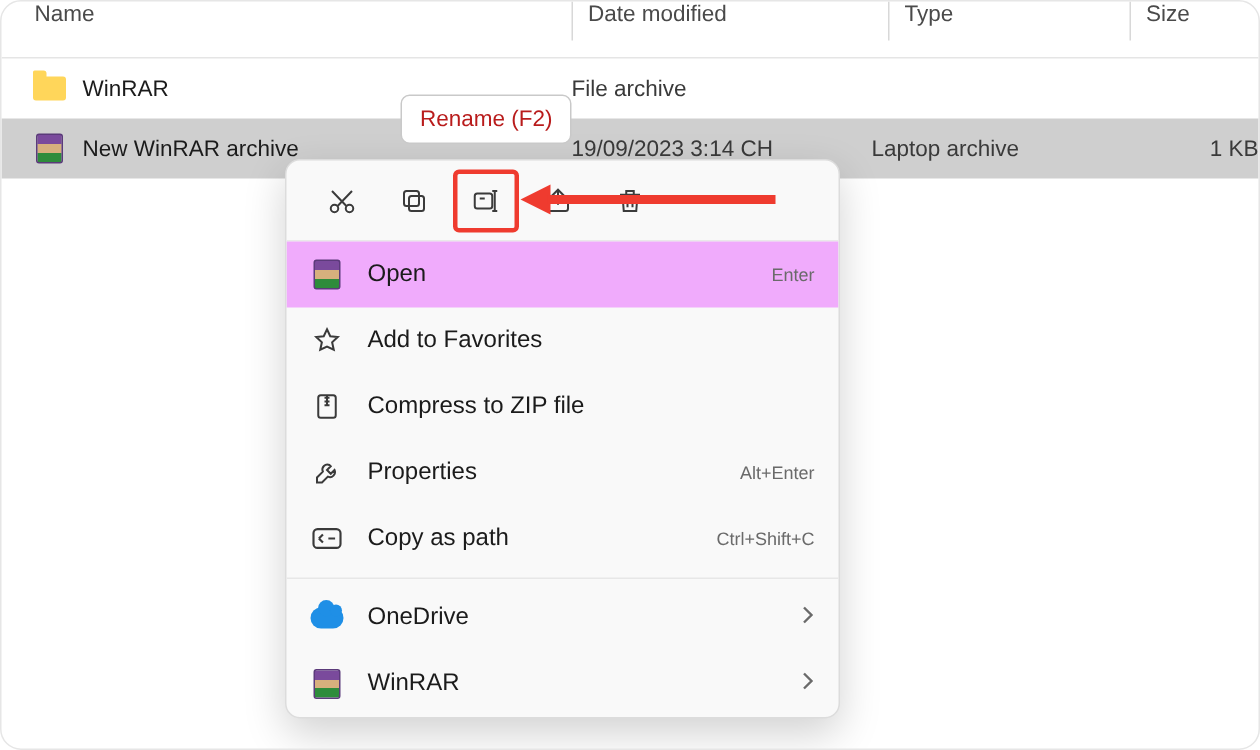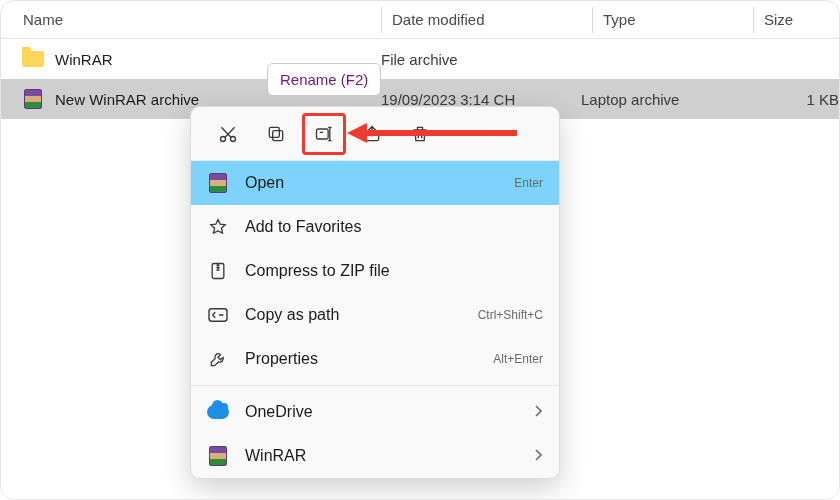--- a/index.html
+++ b/index.html
@@ -1,45 +1,45 @@
 <!DOCTYPE html>
 <html><head>
 <meta charset="utf-8">
 <style>
   *{box-sizing:border-box;margin:0;padding:0;font-family:"Segoe UI",Arial,sans-serif}
   body{width:840px;height:500px;overflow:hidden;background:#fff;position:relative;font-size:15px;color:#1b1b1b;border-radius:14px;border:1px solid #e6e6e6}
-  .hdr{display:flex;height:38px;border-bottom:1px solid #e5e5e5;align-items:center;color:#4a4a4a;font-size:15px}
+  .hdr{display:flex;height:38px;border-bottom:1px solid #e5e5e5;align-items:flex-start;color:#4a4a4a;font-size:15px}
   .col-name{padding-left:22px;width:380px}
   .col-date{width:200px}
   .col-type{width:150px}
   .col-size{flex:1}
   .divider{width:1px;height:26px;background:#d8d8d8;margin-right:10px}
   .rows{}
   .row{display:flex;height:40px;align-items:center;font-size:15px}
   .row.sel{background:#cfcfcf}
   .ic{width:24px;height:22px;margin:0 10px 0 20px;display:flex;align-items:center;justify-content:center}
   .rname{width:326px}
   .rdate{width:200px;color:#3a3a3a}
   .rtype{width:150px;color:#3a3a3a}
   .rsize{flex:1;color:#3a3a3a;text-align:right;}
   
   .folder{width:22px;height:16px;background:#ffd65a;border-radius:1px 2px 2px 2px;position:relative}
   .folder:before{content:"";position:absolute;top:-4px;left:0;width:9px;height:5px;background:#ffd65a;border-radius:1px 2px 0 0}
   
   .rar{width:18px;height:20px;background:linear-gradient(#7a4a9c 0 35%,#d7b07d 35% 65%,#2e8c3b 65% 100%);border:1px solid #5b3a7a;border-radius:2px}
   
-  .tooltip{position:absolute;left:266px;top:62px;background:#fff;border:1px solid #c9c9c9;border-radius:6px;padding:7px 12px;font-size:15px;color:#701a75;z-index:5}
+  .tooltip{position:absolute;left:266px;top:62px;background:#fff;border:1px solid #c9c9c9;border-radius:6px;padding:7px 12px;font-size:15px;color:#b91c1c;z-index:5}
   
   .menu{position:absolute;left:189px;top:105px;width:370px;background:#f9f9f9;border:1px solid #dcdcdc;border-radius:10px;box-shadow:0 10px 28px rgba(0,0,0,0.18);z-index:4;overflow:hidden}
   .icon-row{display:flex;align-items:center;height:54px;border-bottom:1px solid #e9e9e9;padding-left:16px;gap:6px}
   .ibtn{width:42px;height:40px;display:flex;align-items:center;justify-content:center;border-radius:4px;color:#3b3b3b}
   .ibtn svg{stroke:#3b3b3b;fill:none;stroke-width:1.6}
   .hl{outline:3px solid #ef3b2f;outline-offset:-2px;border-radius:3px}
   .mitem{display:flex;align-items:center;height:44px;padding:0 16px 0 14px}
-  .mitem.hover{background:#7dd3fc}
+  .mitem.hover{background:#f0abfc}
   .mitem .micon{width:26px;height:22px;margin-right:14px;display:flex;align-items:center;justify-content:center}
   .mitem .micon svg{stroke:#3a3a3a;fill:none;stroke-width:1.6}
   .mlabel{flex:1;font-size:16px;color:#1b1b1b}
   .mshort{color:#6a6a6a;font-size:12px}
   .chev{color:#6a6a6a}
   .msep{height:1px;background:#e7e7e7;margin:4px 0}
   
   .arrow{position:absolute;left:346px;top:122px;width:170px;height:20px;z-index:6}
   .arrow .shaft{position:absolute;left:18px;top:7px;width:152px;height:6px;background:#ef3b2f}
   .arrow .head{position:absolute;left:0;top:0;width:0;height:0;border-top:10px solid transparent;border-bottom:10px solid transparent;border-right:20px solid #ef3b2f}
@@ -148,37 +148,37 @@
       <svg width="20" height="20" viewBox="0 0 24 24">
           <rect x="5" y="3" width="14" height="18" rx="2"></rect>
           <path d="M12 3v8M10 5h4M10 8h4M10 11h4"></path>
         </svg>
     </div>
     <div class="mlabel">Compress to ZIP file</div>
   </div>
 
   <div class="mitem">
     <div class="micon">
+      <svg width="20" height="20" viewBox="0 0 24 24">
+          <path d="M14 6a4 4 0 0 0-5.3 5.3L4 16v4h4l4.7-4.7A4 4 0 0 0 18 10l-3 3-3-3 3-3z"></path>
+        </svg>
+    </div>
+    <div class="mlabel">Properties</div>
+    <div class="mshort">Alt+Enter</div>
+  </div>
+
+  <div class="mitem">
+    <div class="micon">
       <svg width="22" height="18" viewBox="0 0 24 20">
           <rect x="2" y="3" width="20" height="14" rx="3"></rect>
           <path d="M6 10l3-3M6 10l3 3M13 10h5"></path>
         </svg>
     </div>
     <div class="mlabel">Copy as path</div>
     <div class="mshort">Ctrl+Shift+C</div>
-  </div>
-
-  <div class="mitem">
-    <div class="micon">
-      <svg width="20" height="20" viewBox="0 0 24 24">
-          <path d="M14 6a4 4 0 0 0-5.3 5.3L4 16v4h4l4.7-4.7A4 4 0 0 0 18 10l-3 3-3-3 3-3z"></path>
-        </svg>
-    </div>
-    <div class="mlabel">Properties</div>
-    <div class="mshort">Alt+Enter</div>
   </div>
 
   <div class="msep"></div>
 
   <div class="mitem">
     <div class="micon">
         <div class="cloud"></div>
       </div>
     <div class="mlabel">OneDrive</div>
     <div class="chev">

